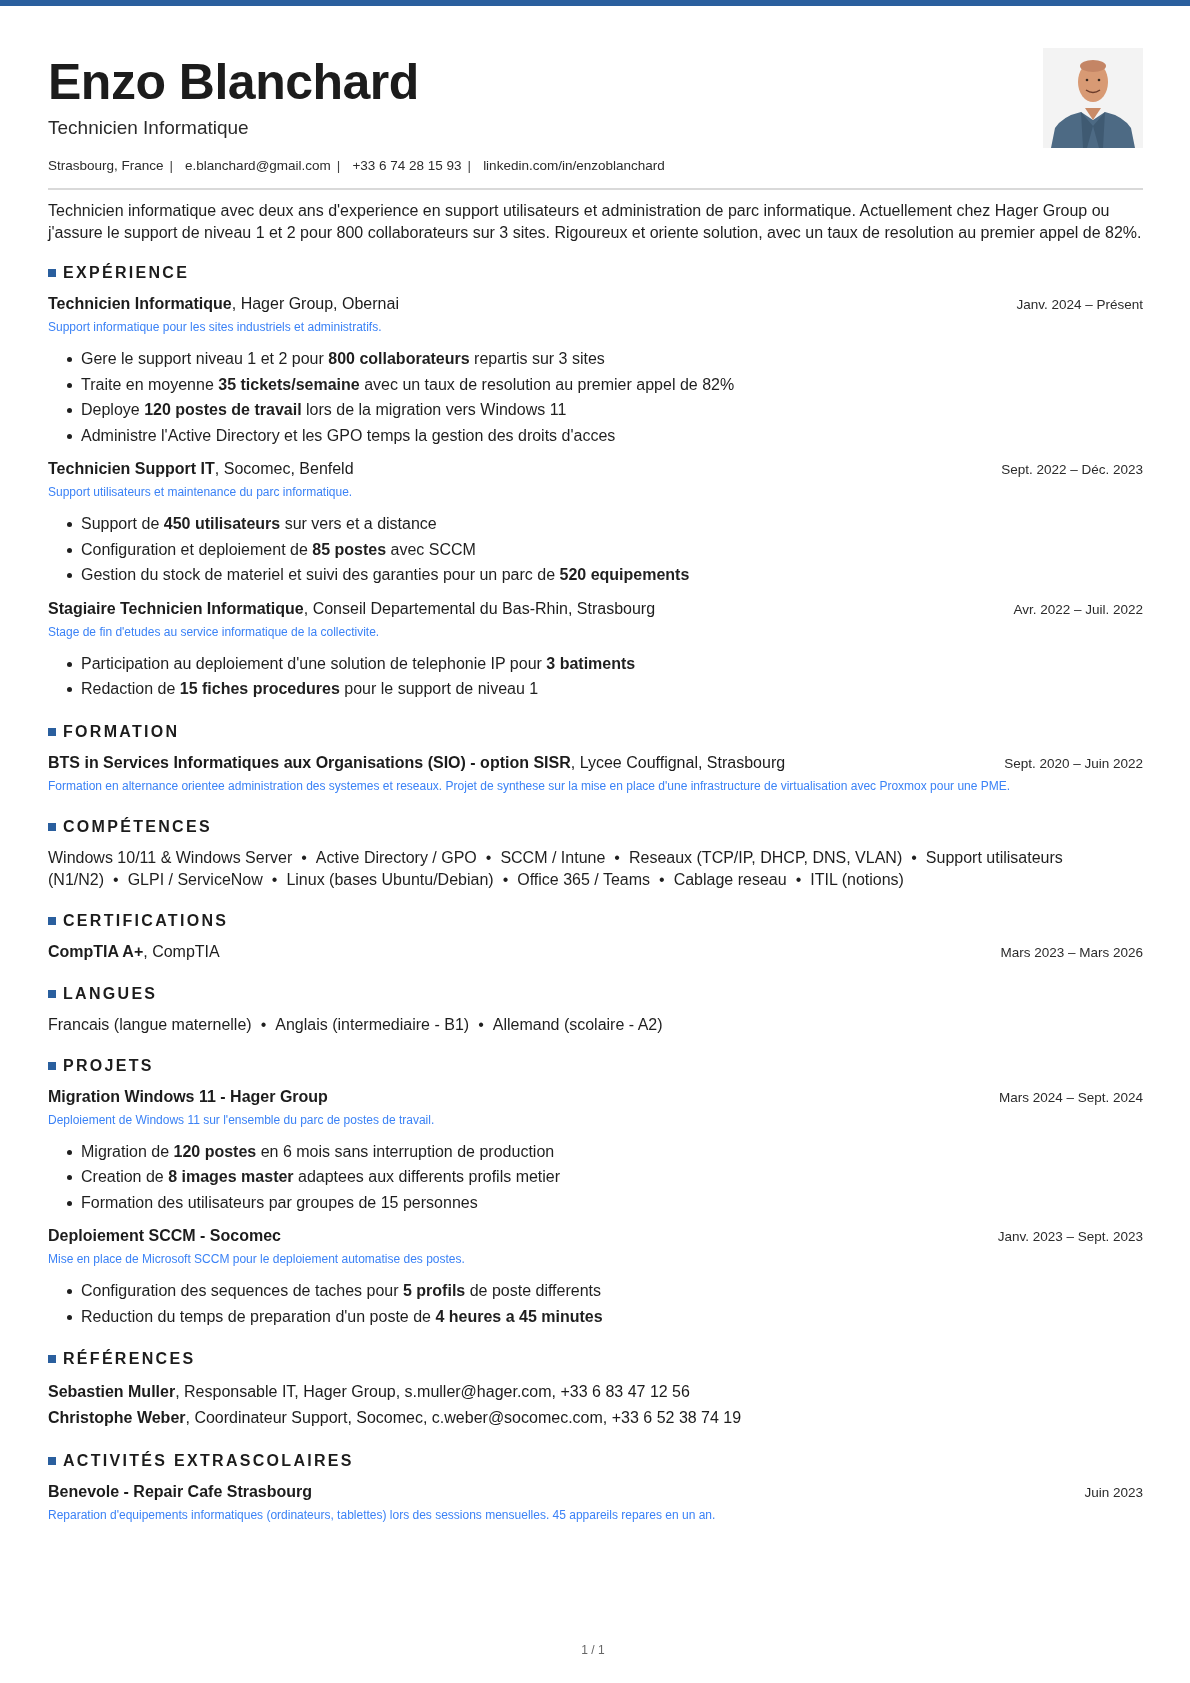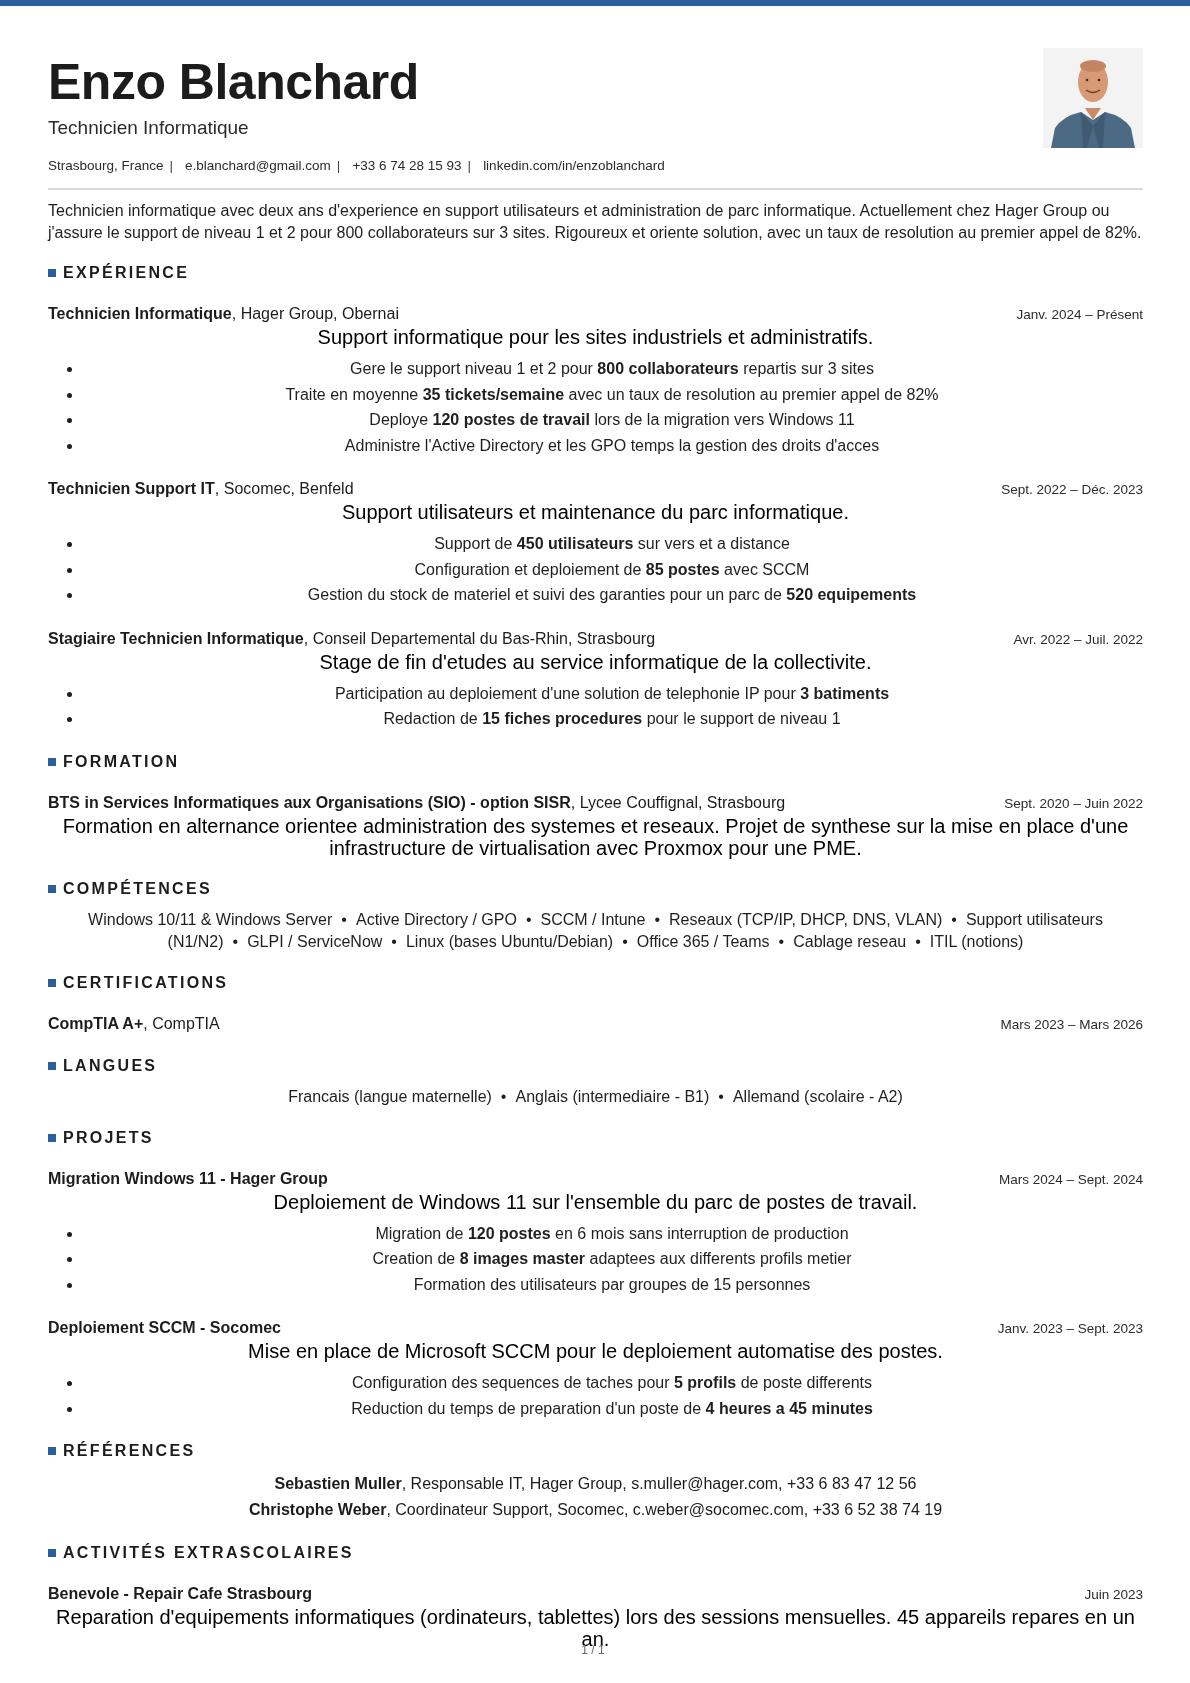--- a/index.html
+++ b/index.html
@@ -36,35 +36,35 @@
       overflow: hidden;
     }
     .photo svg { width: 100px; height: 100px; display: block; }
     .header-rule { position: absolute; left: 0; right: 0; top: 188px; height: 2px; background: #d9d9d9; }
 
     .summary {
       margin-top: 10px;
       font-size: 16px; line-height: 21.5px; color: #1f1f1f;
     }
 
-    .section { margin-top: 20px; text-align: center; }
+    .section { margin-top: 20px; }
     .section-title {
       display: flex; align-items: center;
       font-size: 16px; font-weight: 700; letter-spacing: 2.3px;
       color: #1c1c1c; line-height: 20px; margin-bottom: 10px;
     }
     .section-title .sq {
       width: 8px; height: 8px; background: #2a5f9e; margin-right: 7px; display: inline-block;
     }
 
-    .entry { position: relative; margin-bottom: 10px; margin-top: 20px; }
+    .entry { position: relative; margin-bottom: 10px; }
     .entry-head { display: flex; justify-content: space-between; align-items: baseline; font-size: 16px; line-height: 22px; }
     .entry-title b { font-weight: 700; }
     .entry-date { font-size: 13.5px; color: #2b2b2b; white-space: nowrap; }
-    .entry-desc { font-size: 20px; line-height: 22px; color: #000000; }
+    .entry-desc { font-size: 12px; line-height: 22px; color: #3b82f6; }
     ul.bullets { list-style: none; margin: 8px 0 0 0; padding-left: 33px; }
     ul.bullets li { position: relative; font-size: 16px; line-height: 25.5px; color: #1f1f1f; }
     ul.bullets li::before {
       content: ""; position: absolute; left: -14px; top: 11px; width: 5px; height: 5px; border-radius: 50%; background: #1f1f1f;
     }
     ul.bullets li b { font-weight: 700; }
 
     .inline-list { font-size: 16px; line-height: 22px; color: #1f1f1f; }
     .inline-list .dot { margin: 0 9px; }
 

